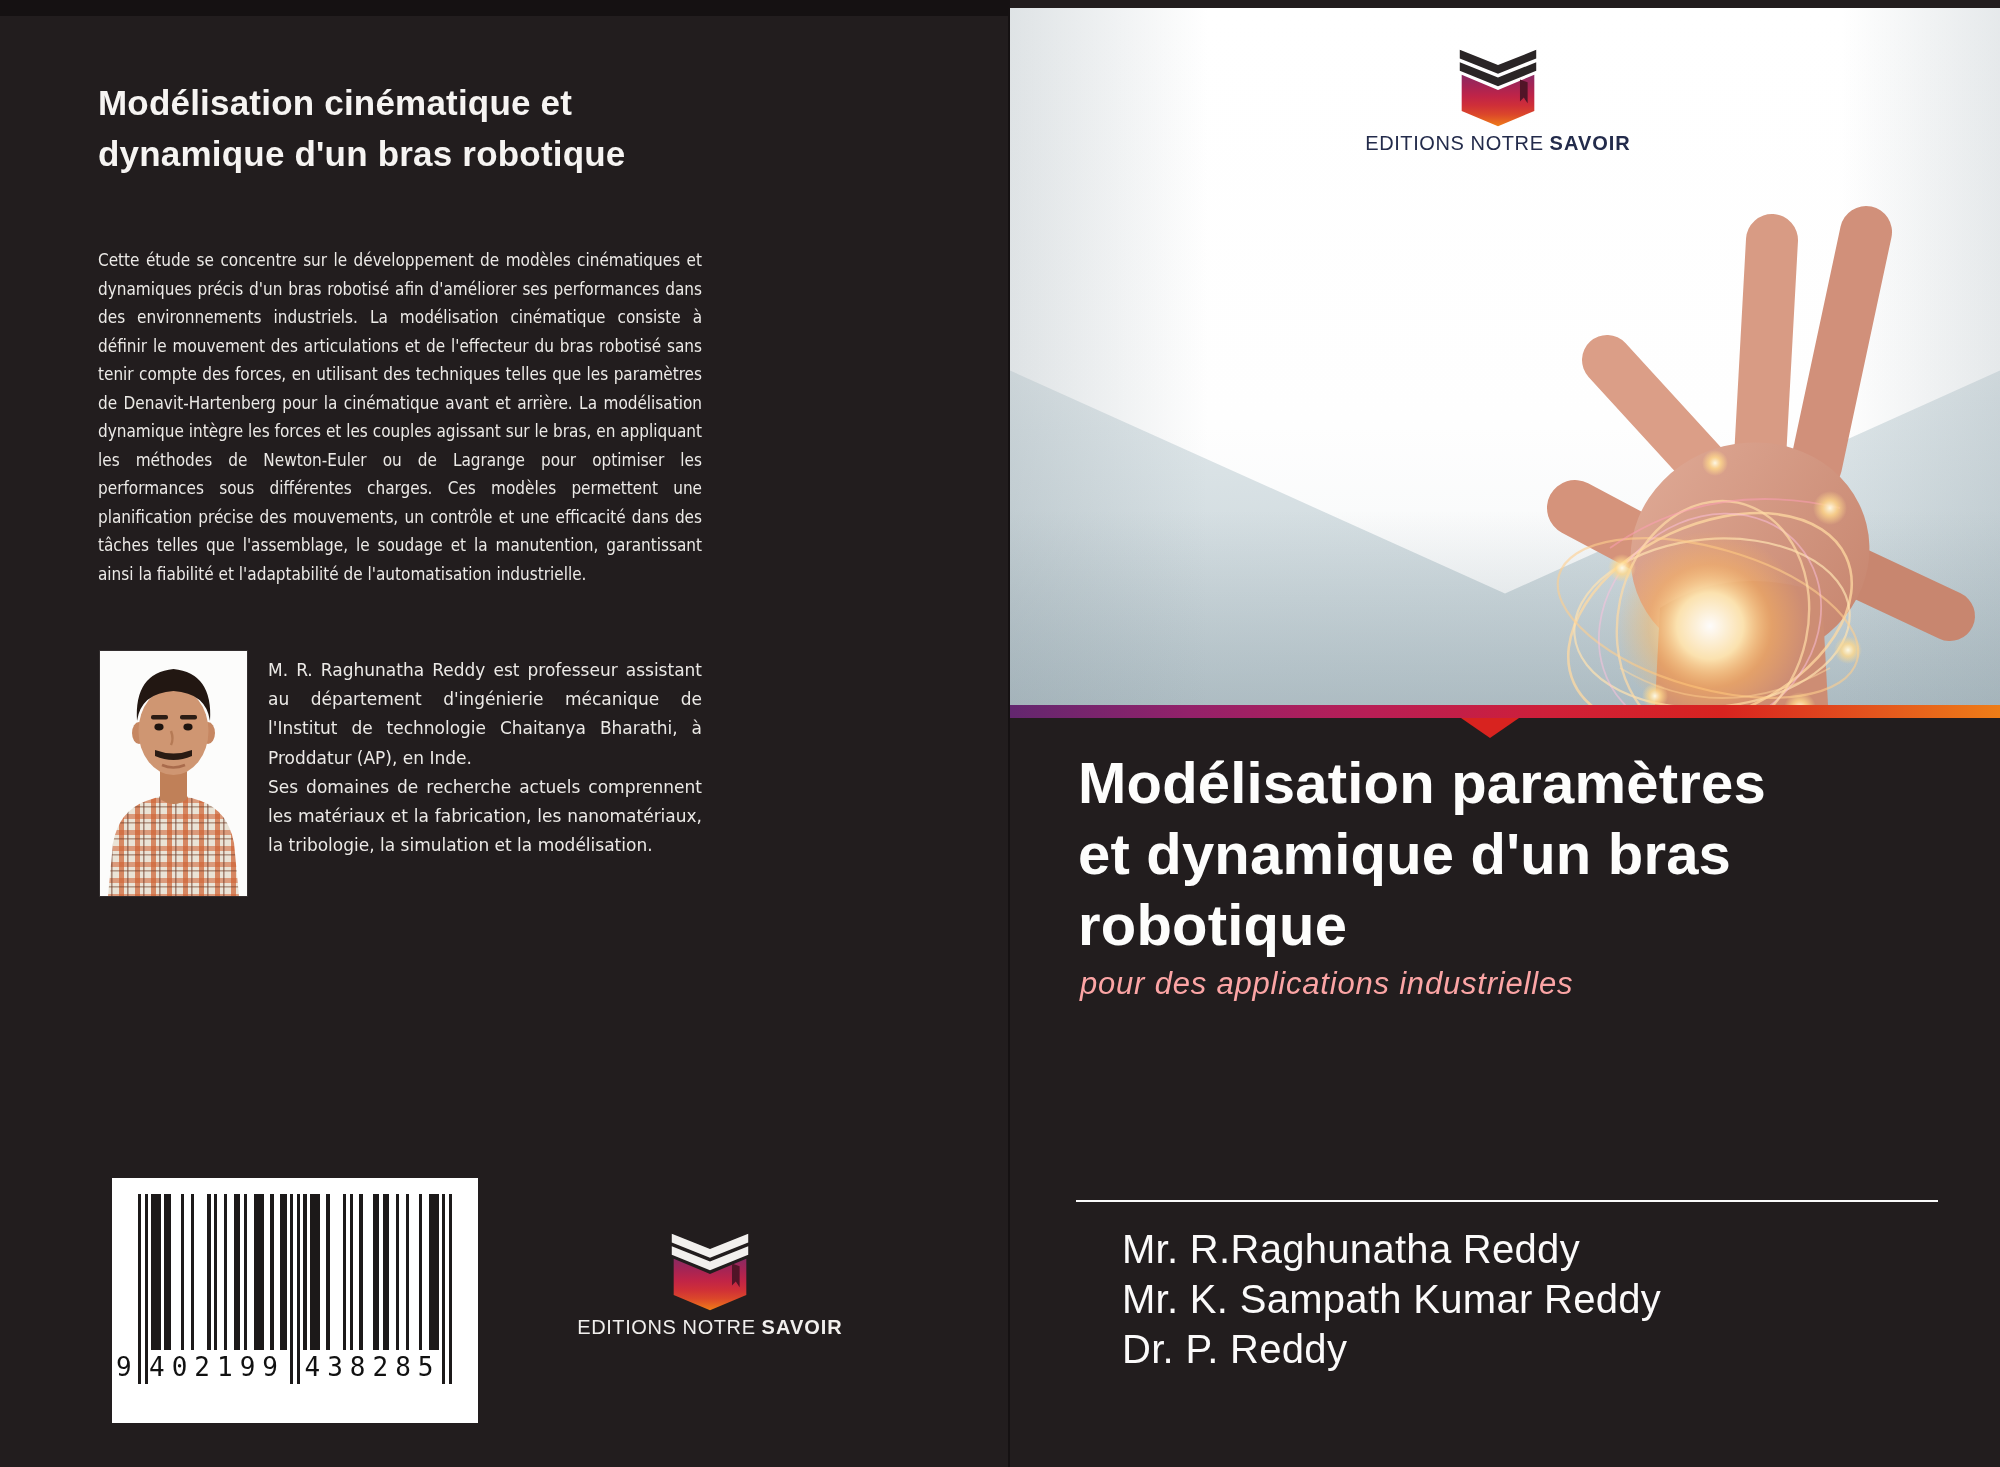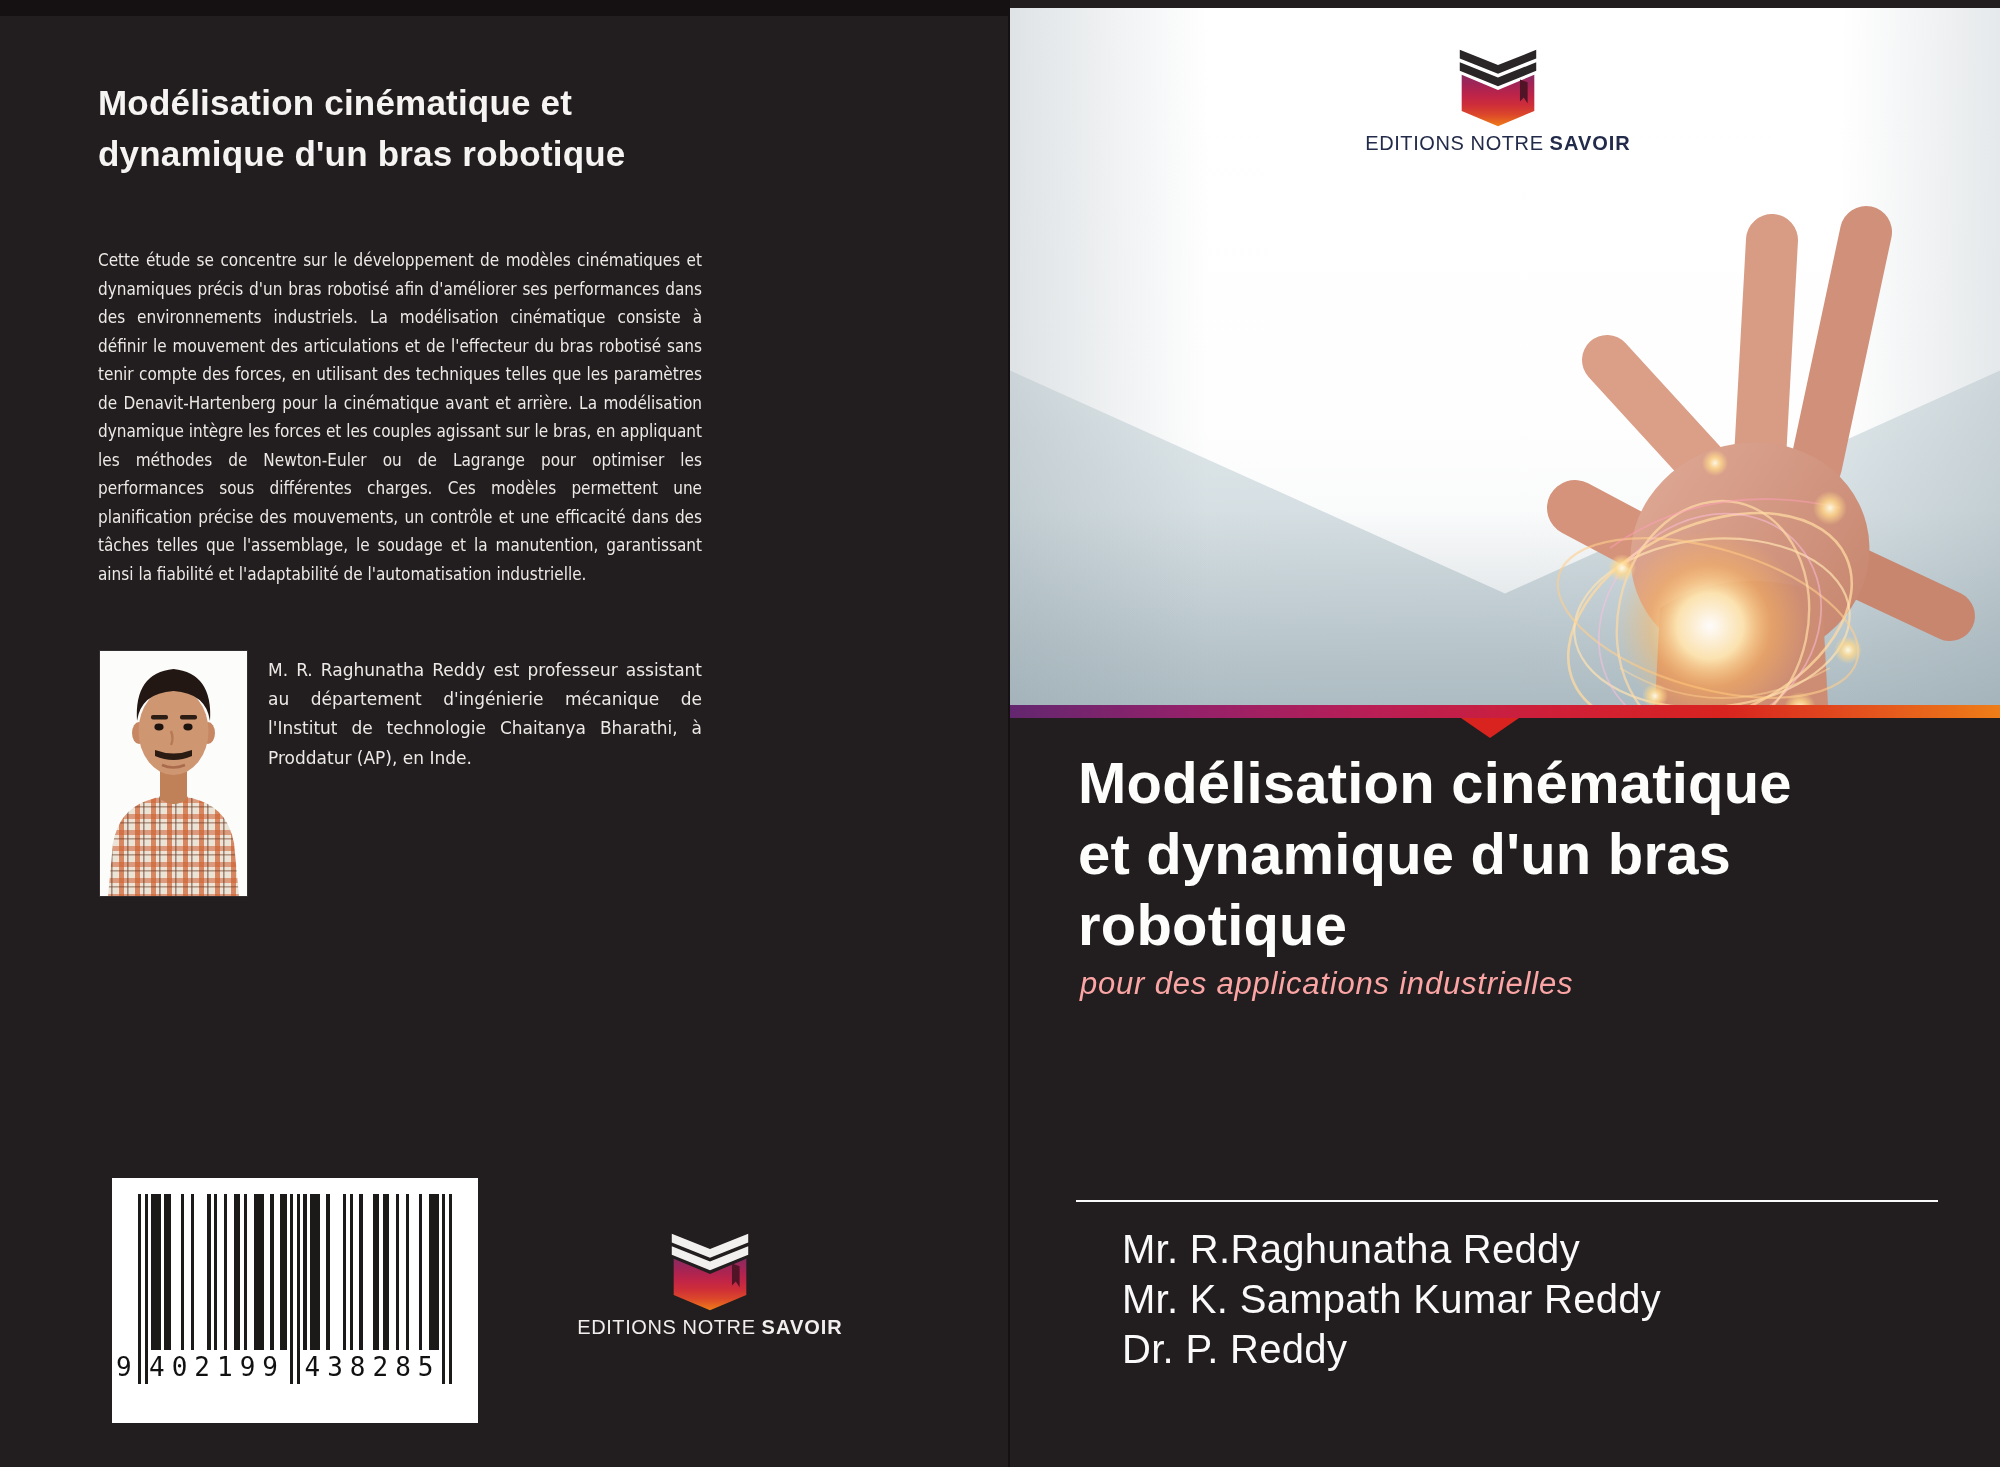--- a/index.html
+++ b/index.html
@@ -99,20 +99,21 @@
         <ellipse cx="59" cy="76" rx="4.6" ry="3.4" fill="#1e140f"></ellipse>
         <ellipse cx="88" cy="76" rx="4.6" ry="3.4" fill="#1e140f"></ellipse>
         <path d="M71,80 q3,8 0,14" stroke="#b57a55" stroke-width="2.4" fill="none"></path>
         <path d="M55,99 Q73.5,106 92,99 L92,105 Q73.5,113 55,105 Z" fill="#2a1b13"></path>
         <path d="M62,114 q11,5 23,0" stroke="#a96b4c" stroke-width="2.6" fill="none"></path>
       </svg>
     </div>
 
     <div class="author-bio">
       <div>M. R. Raghunatha Reddy est professeur assistant au département d'ingénierie mécanique de l'Institut de technologie Chaitanya Bharathi, à Proddatur (AP), en Inde.</div>
+      <div>Ses domaines de recherche actuels comprennent les matériaux et la fabrication, les nanomatériaux, la tribologie, la simulation et la modélisation.</div>
     </div>
 
     <div class="barcode-box">
       <div class="barcode-bars" id="barcode-bars">
           <div class="bar" style="left: 0px; width: 3.30526px; height: 190px;"></div>
           <div class="bar" style="left: 6.61053px; width: 3.30526px; height: 190px;"></div>
           <div class="bar" style="left: 13.2211px; width: 9.91579px; height: 156px;"></div>
           <div class="bar" style="left: 26.4421px; width: 6.61053px; height: 156px;"></div>
           <div class="bar" style="left: 42.9684px; width: 3.30526px; height: 156px;"></div>
           <div class="bar" style="left: 52.8842px; width: 3.30526px; height: 156px;"></div>
@@ -239,21 +240,21 @@
       </svg>
       <div class="logo-text">
         <span>EDITIONS NOTRE</span><b>SAVOIR</b>
       </div>
     </div>
 
     <div class="gradient-strip"></div>
     <div class="strip-notch"></div>
 
     <div class="front-title">
-      <div>Modélisation cinématique</div>
+      <div>Modélisation paramètres</div>
       <div>et dynamique d'un bras</div>
       <div>robotique</div>
     </div>
 
     <div class="front-subtitle">pour des applications industrielles</div>
 
     <div class="front-rule"></div>
 
     <div class="front-authors">
       <div>Mr. R.Raghunatha Reddy</div>

